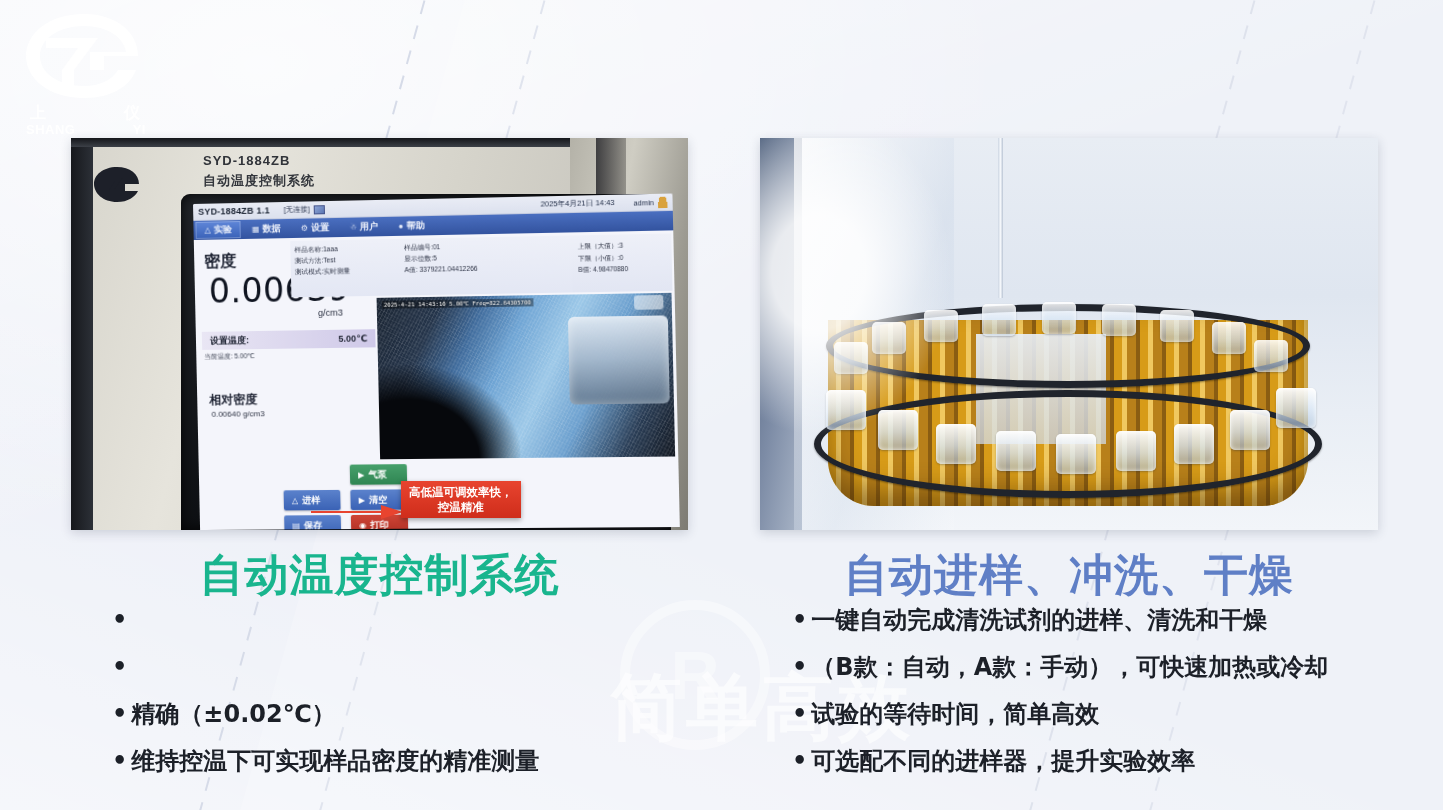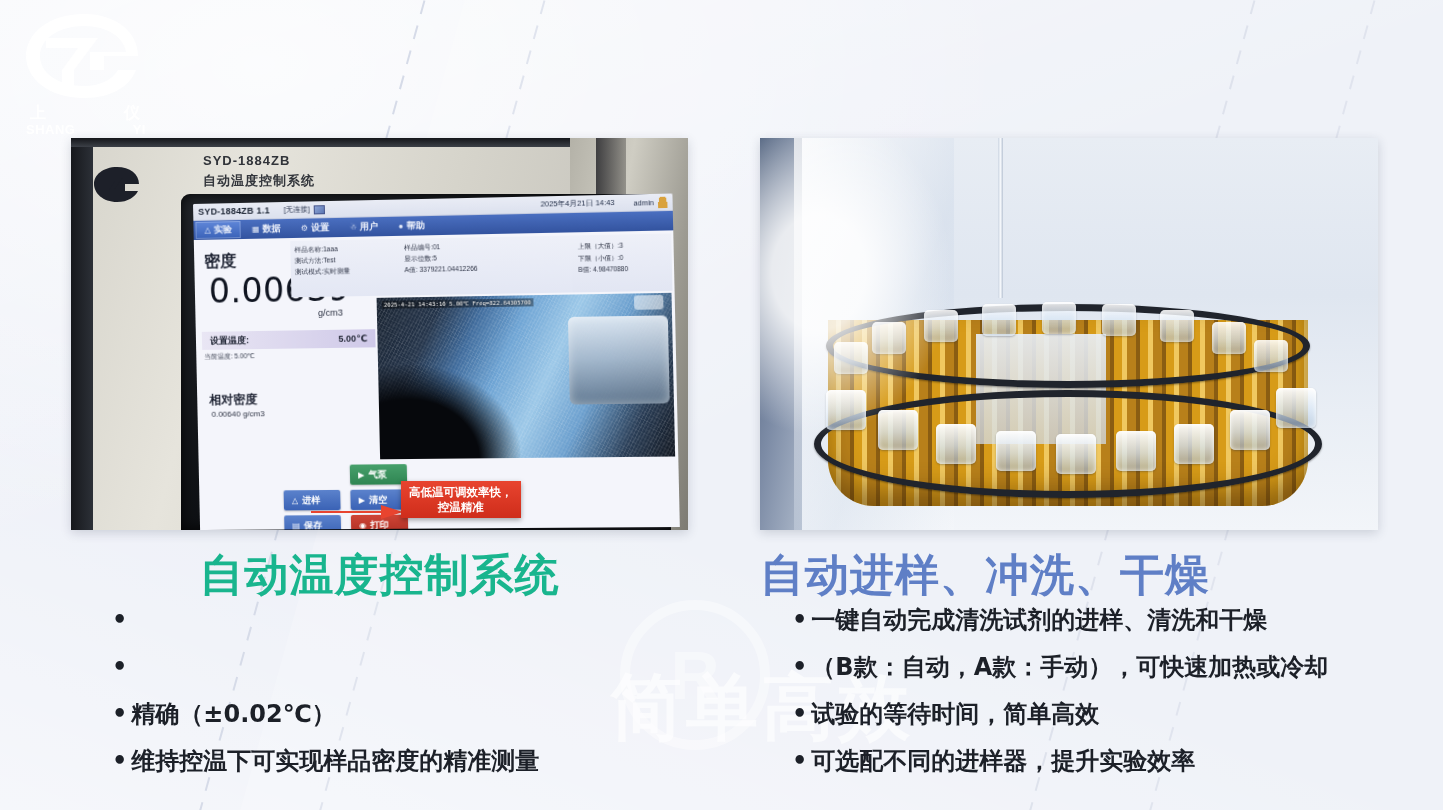--- a/index.html
+++ b/index.html
@@ -287,21 +287,21 @@
     position:absolute; left: 0; top: 0; width: 210px; height: 320px;
     background: radial-gradient(ellipse at 28% 42%, rgba(255,255,255,.85) 0 22%, rgba(255,255,255,0) 62%);
     pointer-events: none;
   }
   
   .col-head {
     position: absolute; font-size: 44px; font-weight: 700; letter-spacing: 1px; z-index: 4;
     font-family:Liberation Serif, serif;
   }
   #head-left  { left: 71px;  top: 546px; width: 617px; text-align: center; color: #19b58e; }
-  #head-right { left: 760px; top: 546px; width: 618px; color: #5f7fc6; }
+  #head-right { left: 760px; top: 546px; width: 618px; text-align: center; color: #5f7fc6; }
   .bullets { position: absolute; z-index: 4; }
   #bullets-left  { left: 112px; top: 608px; width: 580px; }
   #bullets-right { left: 792px; top: 608px; width: 600px; }
   .bullet {
     display: flex; align-items: flex-start; gap: 4px;
     font-size: 24px; font-weight: 700; color: #1c2028;
     line-height: 1.0; margin-bottom: 23px; white-space: nowrap;
     font-family:"DejaVu Sans","Liberation Sans",sans-serif;
   }
   .bullet .dot { font-size: 24px; line-height: 1; }

